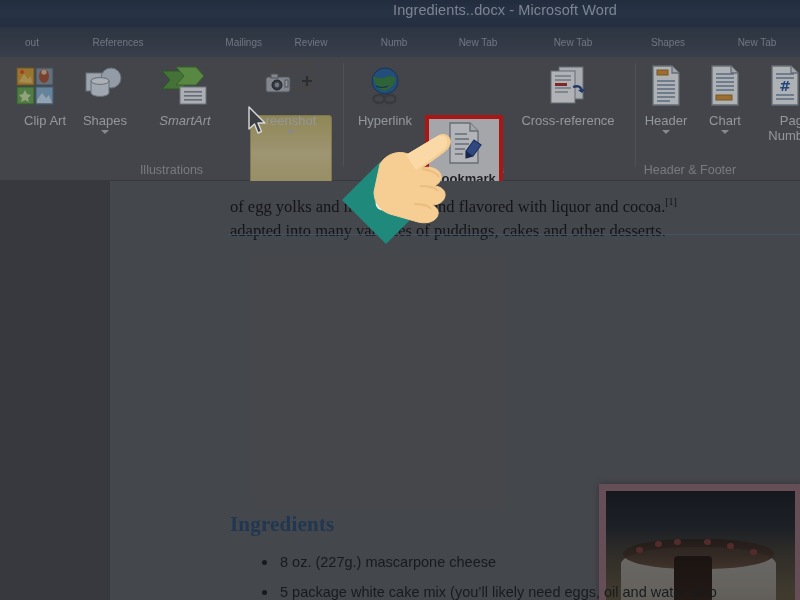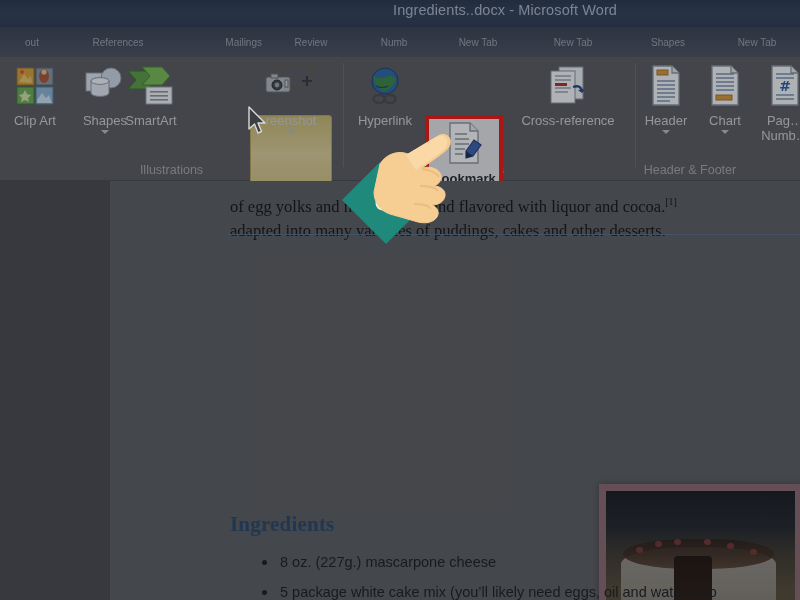--- a/index.html
+++ b/index.html
@@ -61,21 +61,21 @@
 
   .btn {
     position: absolute; top: 2px;
     display: flex; flex-direction: column; align-items: center;
     width: 74px;
     cursor: default;
   }
   .btn .glyph { height: 54px; display: flex; align-items: center; justify-content: center; }
   .btn .lbl {
     font-size: 13px; color: #cfd1d3; line-height: 15px;
-    text-align: center; white-space: nowrap;
+    text-align: right; white-space: nowrap;
   }
   .btn .lbl.two { white-space: normal; width: 62px; }
   .caret {
     width: 0; height: 0; margin-top: 2px;
     border-left: 4px solid transparent;
     border-right: 4px solid transparent;
     border-top: 4px solid #bcbec0;
   }
 
   
@@ -251,21 +251,21 @@
             <circle cx="28" cy="13" r="10" fill="#cfd9e4" stroke="#8f9aa6"></circle>
             <ellipse cx="17" cy="16" rx="9" ry="3.4" fill="#eef3f8" stroke="#8f9aa6"></ellipse>
             <path d="M8 16 v12 a9 3.4 0 0 0 18 0 v-12" fill="#e3eaf2" stroke="#8f9aa6"></path>
             <ellipse cx="17" cy="16" rx="9" ry="3.4" fill="#f4f8fb" stroke="#8f9aa6"></ellipse>
           </svg>
         </div>
         <div class="lbl">Shapes</div>
         <div class="caret"></div>
       </div>
 
-      <div class="btn" style="left:114px;">
+      <div class="btn" style="left:148px;font-style:italic;">
         <div class="glyph">
           <svg width="50" height="42" viewBox="0 0 50 42">
             <path d="M2 6 L22 6 L30 15 L22 24 L2 24 L10 15 Z" fill="#5f9e45" stroke="#3f7230"></path>
             <path d="M16 2 L36 2 L44 11 L36 20 L16 20 L24 11 Z" fill="#7bbd57" stroke="#4c8239"></path>
             <rect x="20" y="22" width="26" height="17" fill="#f2f4f6" stroke="#96a0ab"></rect>
             <rect x="24" y="26" width="18" height="1.6" fill="#8b95a0"></rect>
             <rect x="24" y="30" width="18" height="1.6" fill="#8b95a0"></rect>
             <rect x="24" y="34" width="18" height="1.6" fill="#8b95a0"></rect>
           </svg>
         </div>

